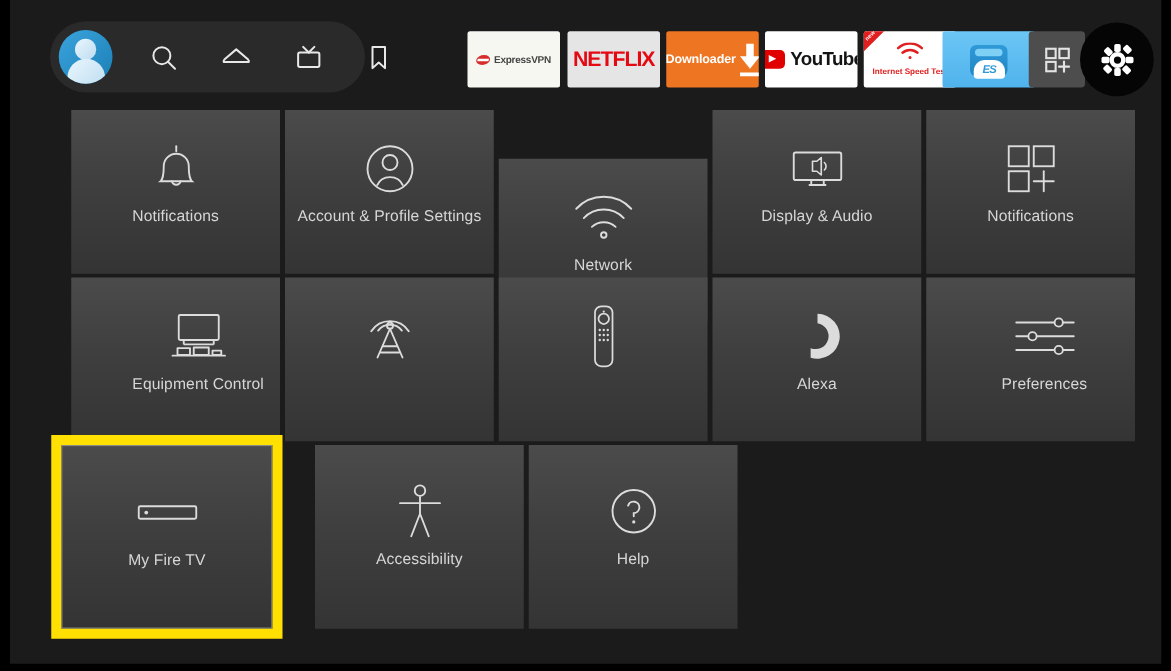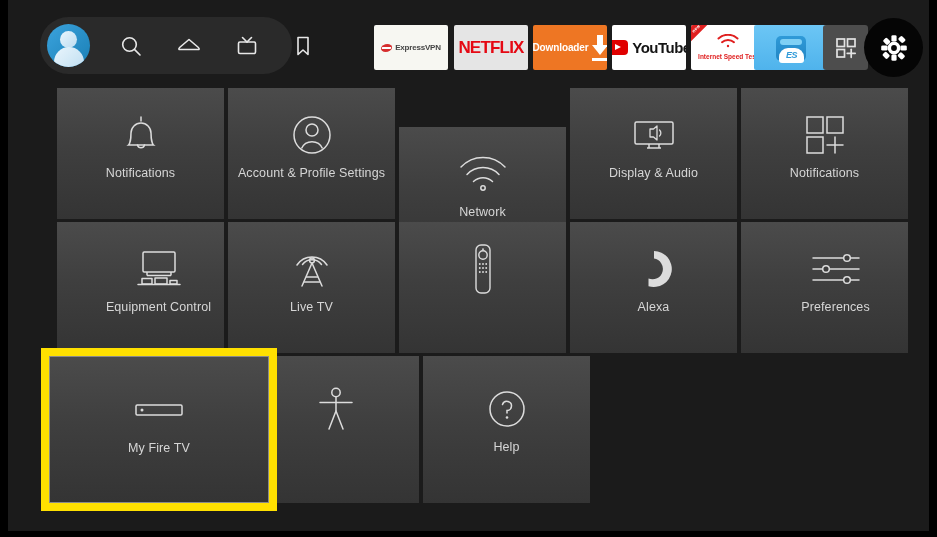--- a/index.html
+++ b/index.html
@@ -412,21 +412,20 @@
         <div class="ticon">
           <svg width="48" height="46" viewBox="0 0 48 46" fill="none" stroke="#dcdcdc" stroke-width="1.5" stroke-linecap="round">
             <path d="M9 19 A18 18 0 0 1 39 19"></path>
             <path d="M14.5 18.5 A12 12 0 0 1 33.5 18.5"></path>
             <circle cx="24" cy="14.5" r="2.4"></circle>
             <path d="M24 17 L14 40 M24 17 L34 40"></path>
             <path d="M18.5 31 L29.5 31"></path>
             <path d="M16.5 36 L31.5 36"></path>
           </svg>
         </div>
-        <div class="tlabel">Live TV</div>
       </div>
 
       <div class="tile" style="left:342px; top:134px;">
         <div class="ticon">
           <svg width="26" height="52" viewBox="0 0 26 52" fill="none" stroke="#dcdcdc" stroke-width="1.4" stroke-linejoin="round">
             <rect x="6" y="2" width="14" height="48" rx="5"></rect>
             <circle cx="13" cy="12" r="4.2"></circle>
             <circle cx="13" cy="6.2" r="0.9" fill="#dcdcdc" stroke="none"></circle>
             <circle cx="9.8" cy="21" r="0.95" fill="#dcdcdc" stroke="none"></circle>
             <circle cx="13" cy="21" r="0.95" fill="#dcdcdc" stroke="none"></circle>
@@ -457,39 +456,40 @@
             <circle cx="38" cy="7" r="3.3" fill="#3d3d3d"></circle>
             <line x1="4" y1="18" x2="50" y2="18"></line>
             <circle cx="17" cy="18" r="3.3" fill="#3d3d3d"></circle>
             <line x1="4" y1="29" x2="50" y2="29"></line>
             <circle cx="38" cy="29" r="3.3" fill="#3d3d3d"></circle>
           </svg>
         </div>
         <div class="tlabel">Preferences</div>
       </div>
 
-      <div class="tile tall selected" style="left:-8px; top:268px; width:220px;">
+      <div class="tile tall selected" style="left:-8px; top:268px; width:169px;">
         <div class="ticon">
           <svg width="54" height="20" viewBox="0 0 54 20" fill="none" stroke="#dcdcdc" stroke-width="1.5">
             <rect x="4" y="5" width="46" height="10" rx="1.2"></rect>
             <circle cx="10" cy="10" r="1.5" fill="#dcdcdc" stroke="none"></circle>
           </svg>
         </div>
         <div class="tlabel">My Fire TV</div>
       </div>
 
       <div class="tile tall" style="left:195px; top:268px;">
         <div class="ticon">
           <svg width="44" height="48" viewBox="0 0 44 48" fill="none" stroke="#dcdcdc" stroke-width="1.5" stroke-linecap="round" stroke-linejoin="round">
             <circle cx="22" cy="7.5" r="4.2"></circle>
             <path d="M22 12.5 L22 26"></path>
             <path d="M6 17.5 L38 17.5"></path>
             <path d="M22 26 L15 44 M22 26 L29 44"></path>
           </svg>
         </div>
+        <div class="tlabel">Accessibility</div>
       </div>
 
       <div class="tile tall" style="left:366px; top:268px;">
         <div class="ticon">
           <svg width="46" height="46" viewBox="0 0 46 46" fill="none" stroke="#dcdcdc" stroke-width="1.5">
             <circle cx="23" cy="23" r="17"></circle>
             <path d="M18.5 18.5 A4.6 4.6 0 1 1 23 24.5 L23 27" stroke-linecap="round"></path>
             <circle cx="23" cy="31.5" r="1.3" fill="#dcdcdc" stroke="none"></circle>
           </svg>
         </div>

